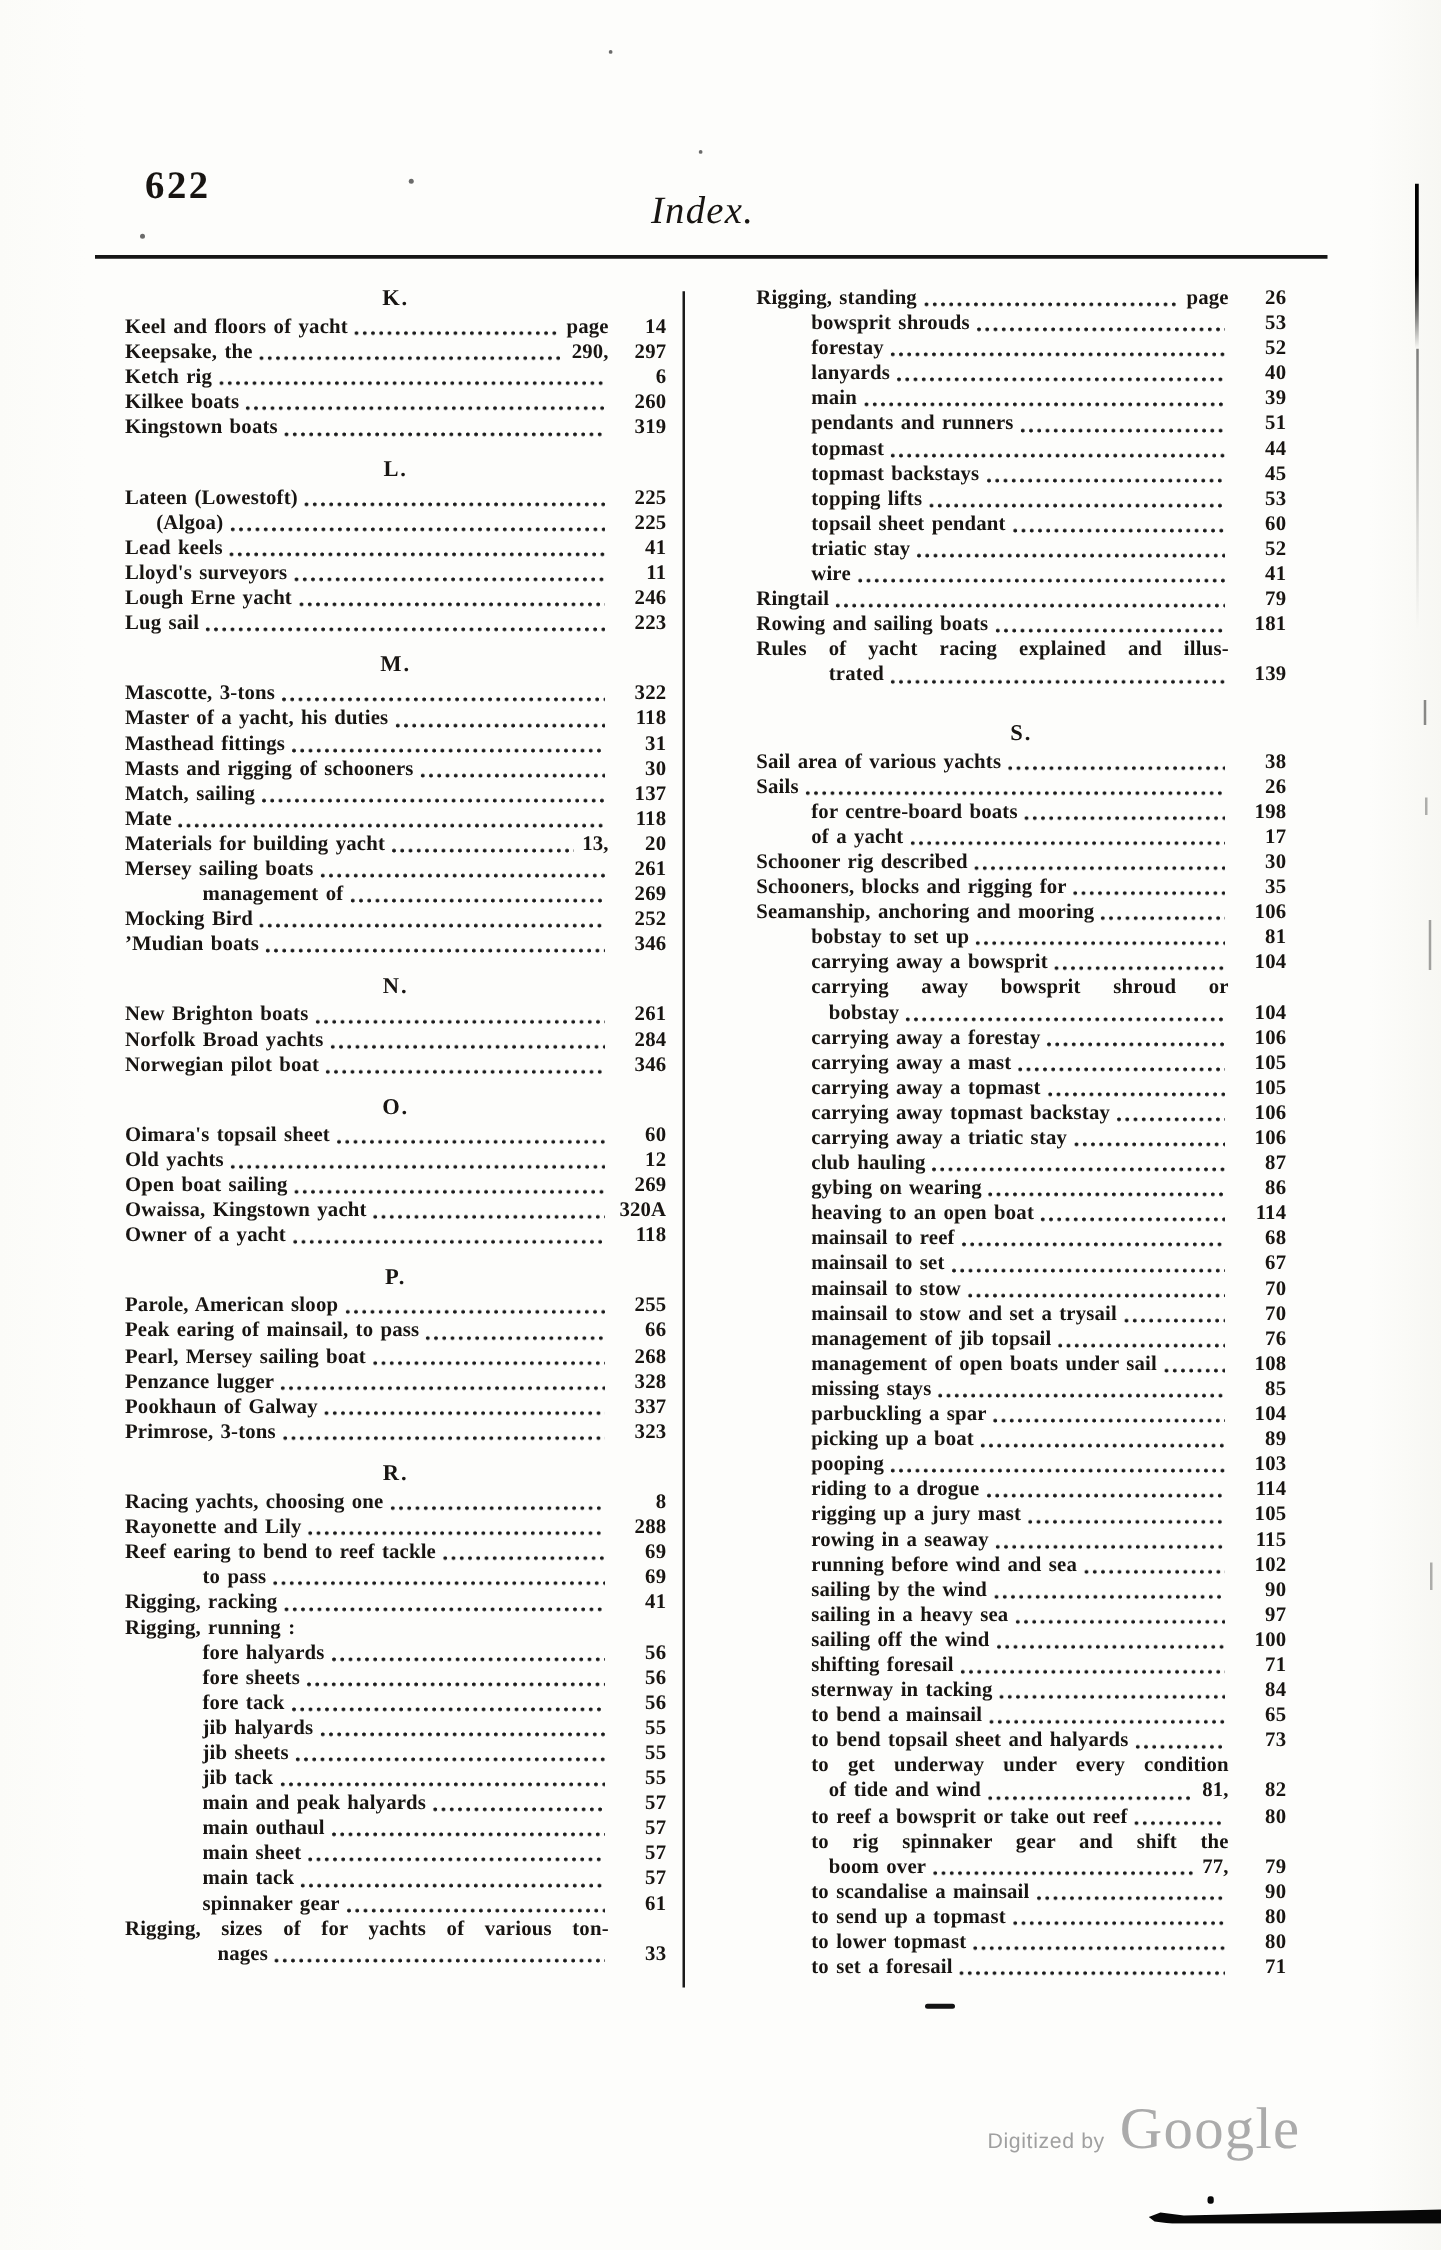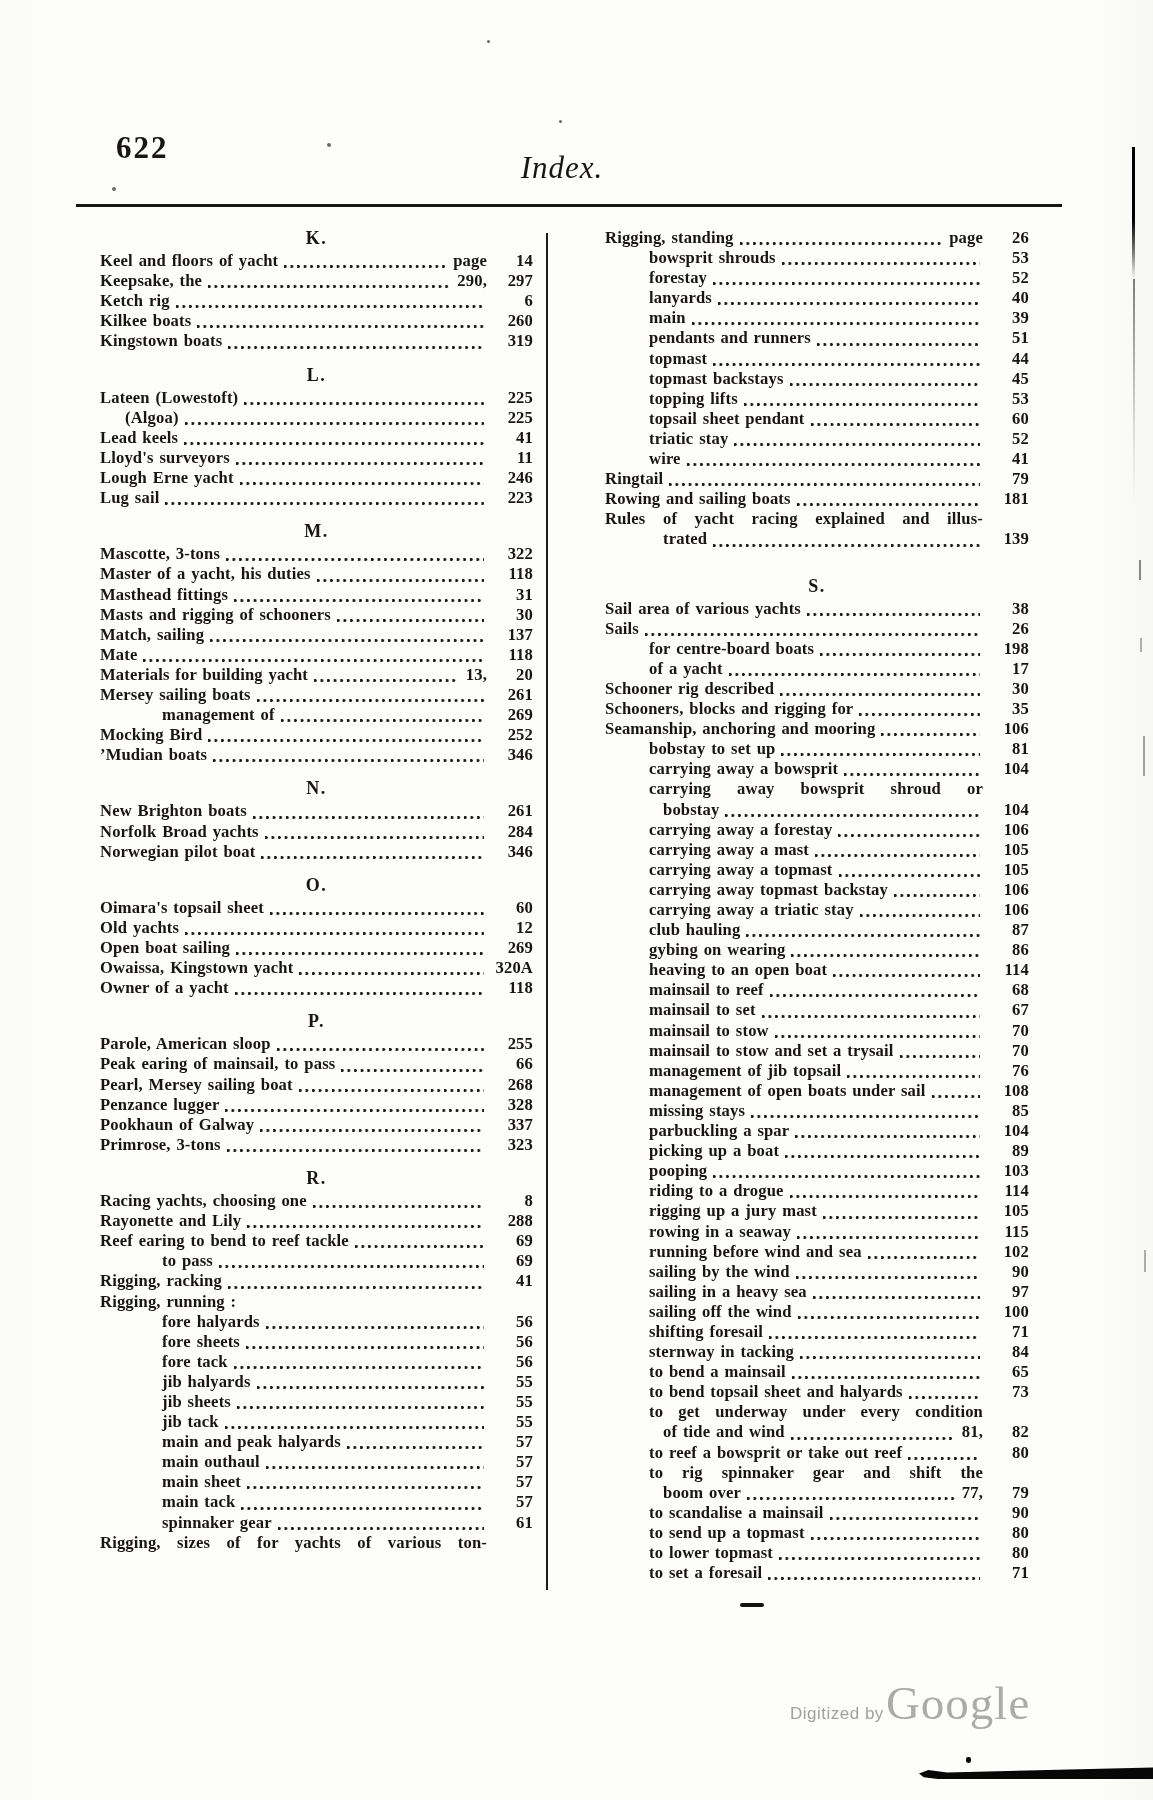--- a/index.html
+++ b/index.html
@@ -56,21 +56,21 @@
   .dash-end { left:740px; top:1603px; width:24px; height:4px; background:#131313; border-radius:2px; }
   .blackbar { left:919px; top:1767px; width:234px; height:12px; background:#070707;
     clip-path:polygon(0% 55%,4% 25%,12% 45%,100% 5%,100% 100%,8% 100%,2% 85%); }
   .bardot { left:966px; top:1757px; width:5px; height:6px; background:#070707; border-radius:40%; }
   .speck { border-radius:50%; background:#3a3a3a; opacity:.75; }
   .sp1 { left:327px; top:143px; width:4px; height:4px; }
   .sp2 { left:487px; top:40px;  width:3px; height:3px; }
   .sp3 { left:559px; top:120px; width:3px; height:3px; }
   .sp4 { left:112px; top:187px; width:4px; height:4px; }
 
-  .wm { position:absolute; left:790px; top:1676px; display:flex; align-items:baseline; gap:2px; }
+  .wm { position:absolute; left:790px; top:1676px; display:flex; align-items:baseline; gap:12px; }
   .wm-pre { font-family:"Liberation Sans","DejaVu Sans",sans-serif; font-size:17px;
     color:#a0a0a0; letter-spacing:.5px; font-weight:400; }
   .wm-logo { font-family:"Liberation Serif","DejaVu Serif",serif; font-size:47px;
     color:#ababab; letter-spacing:1px; font-weight:400; }
 </style>
 </head>
 <body>
 
 <div class="page">
 
@@ -349,20 +349,25 @@
         <span class="num">57</span>
       </div>
       <div class="row i2">
         <span class="lbl">spinnaker gear</span>
         <span class="dots"></span>
         <span class="num">61</span>
       </div>
       <div class="row justify">
         <span class="lbl">Rigging, sizes of for yachts of various ton-</span>
         <span class="num"></span>
+      </div>
+      <div class="row i3">
+        <span class="lbl">nages</span>
+        <span class="dots"></span>
+        <span class="num">33</span>
       </div>
     </div>
   <div class="col col2">
       <div class="row">
         <span class="lbl">Rigging, standing</span>
         <span class="dots"></span>
         <span class="pre it">page</span>
         <span class="num">26</span>
       </div>
       <div class="row i1">

